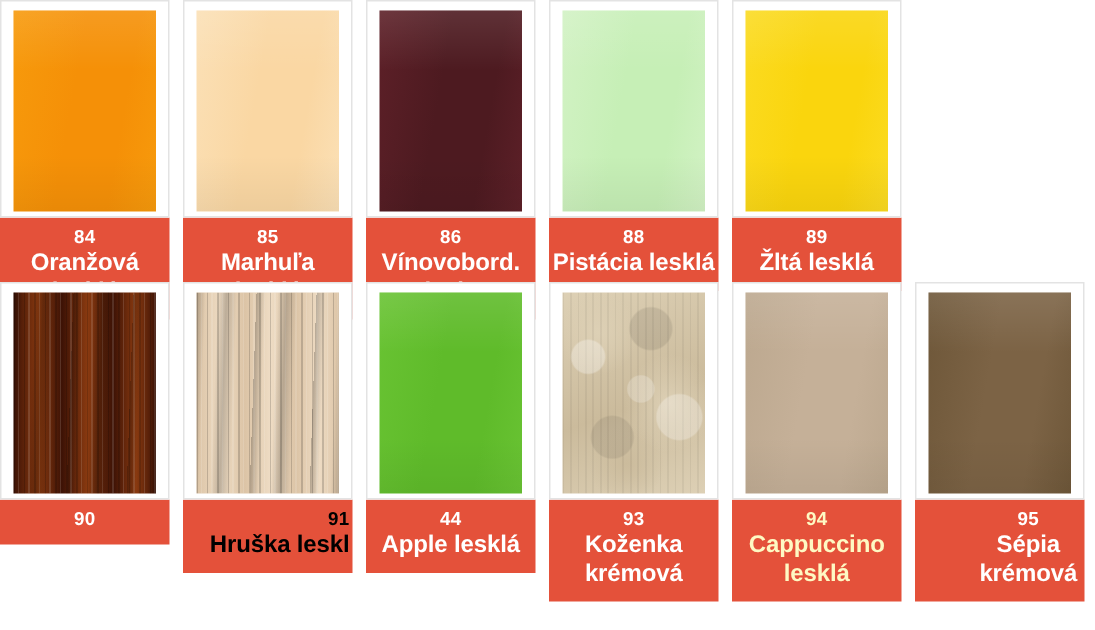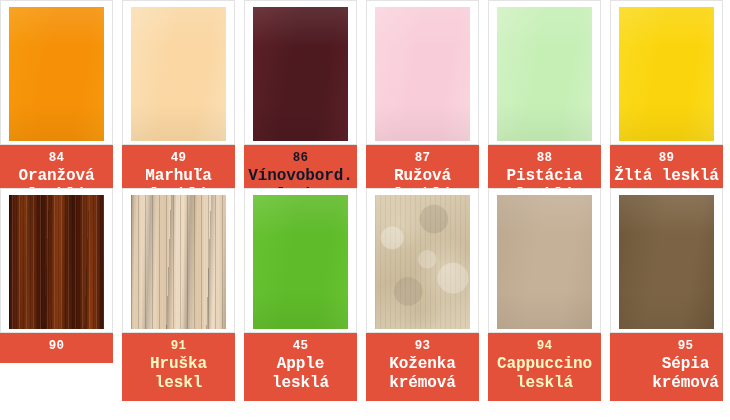--- a/index.html
+++ b/index.html
@@ -21,21 +21,20 @@
     width: 730px;
     height: 420px;
     background: #ffffff;
   }
 
   .swatch-row {
     position: absolute;
     left: 0;
     width: 730px;
     display: flex;
-    font-family: Liberation Mono, monospace;
   }
   .swatch-row.row-top    { top: 0px; }
   .swatch-row.row-bottom { top: 188px; }
 
   .swatch-card {
     position: relative;
     width: 113px;
     margin-right: 9px;
     display: flex;
     flex-direction: column;
@@ -111,44 +110,33 @@
           <span class="name">Oranžová lesklá</span>
         </div>
       </div>
       <div class="swatch-card">
         <div class="swatch-frame" style="border-color: rgb(227, 227, 227);">
           <div class="swatch-fill" style="background: linear-gradient(100deg, rgb(251, 224, 182) 0%, rgb(250, 215, 163) 42%, rgb(250, 215, 163) 72%, rgb(251, 224, 182) 100%);">
             <div class="grain" style="background: linear-gradient(rgba(255, 255, 255, 0.1) 0%, rgba(255, 255, 255, 0) 30%, rgba(0, 0, 0, 0) 72%, rgba(0, 0, 0, 0.05) 100%);"></div>
           </div>
         </div>
         <div class="swatch-label" style="background: rgb(228, 81, 58); color: rgb(255, 255, 255);">
-          <span class="code">49</span>
+          <span class="code">85</span>
           <span class="name">Marhuľa lesklá</span>
         </div>
       </div>
       <div class="swatch-card">
         <div class="swatch-frame" style="border-color: rgb(227, 227, 227);">
           <div class="swatch-fill" style="background: linear-gradient(100deg, rgb(93, 32, 40) 0%, rgb(77, 26, 32) 42%, rgb(77, 26, 32) 72%, rgb(93, 32, 40) 100%);">
             <div class="grain" style="background: linear-gradient(rgba(255, 255, 255, 0.1) 0%, rgba(255, 255, 255, 0) 30%, rgba(0, 0, 0, 0) 72%, rgba(0, 0, 0, 0.05) 100%);"></div>
           </div>
         </div>
-        <div class="swatch-label" style="background: rgb(228, 81, 58); color: #0f172a;">
+        <div class="swatch-label" style="background: rgb(228, 81, 58); color: #ffffff;">
           <span class="code">86</span>
           <span class="name">Vínovobord. lesk.</span>
-        </div>
-      </div>
-      <div class="swatch-card">
-        <div class="swatch-frame" style="border-color: rgb(227, 227, 227);">
-          <div class="swatch-fill" style="background: linear-gradient(100deg, rgb(250, 214, 223) 0%, rgb(248, 205, 217) 42%, rgb(248, 205, 217) 72%, rgb(250, 214, 223) 100%);">
-            <div class="grain" style="background: linear-gradient(rgba(255, 255, 255, 0.1) 0%, rgba(255, 255, 255, 0) 30%, rgba(0, 0, 0, 0) 72%, rgba(0, 0, 0, 0.05) 100%);"></div>
-          </div>
-        </div>
-        <div class="swatch-label" style="background: rgb(228, 81, 58); color: rgb(255, 255, 255);">
-          <span class="code">87</span>
-          <span class="name">Ružová lesklá</span>
         </div>
       </div>
       <div class="swatch-card">
         <div class="swatch-frame" style="border-color: rgb(227, 227, 227);">
           <div class="swatch-fill" style="background: linear-gradient(100deg, rgb(210, 242, 196) 0%, rgb(198, 239, 182) 42%, rgb(198, 239, 182) 72%, rgb(210, 242, 196) 100%);">
             <div class="grain" style="background: linear-gradient(rgba(255, 255, 255, 0.1) 0%, rgba(255, 255, 255, 0) 30%, rgba(0, 0, 0, 0) 72%, rgba(0, 0, 0, 0.05) 100%);"></div>
           </div>
         </div>
         <div class="swatch-label" style="background: rgb(228, 81, 58); color: #ffffff;">
           <span class="code">88</span>
@@ -179,33 +167,33 @@
           <span class="code">90</span>
         </div>
       </div>
       <div class="swatch-card">
         <div class="swatch-frame" style="border-color: rgb(227, 227, 227);">
           <div class="swatch-fill" style="background: linear-gradient(90deg, rgb(220, 196, 166) 0%, rgb(238, 220, 196) 18%, rgb(220, 196, 166) 34%, rgb(238, 220, 196) 52%, rgb(220, 196, 166) 70%, rgb(238, 220, 196) 86%, rgb(220, 196, 166) 100%);">
             <div class="grain" style="background: repeating-linear-gradient(90deg, rgba(0, 0, 0, 0.17) 0px, rgba(0, 0, 0, 0.17) 1px, rgba(0, 0, 0, 0) 1px, rgba(0, 0, 0, 0) 3px, rgba(255, 255, 255, 0.13) 3px, rgba(255, 255, 255, 0.13) 4px, rgba(0, 0, 0, 0) 4px, rgba(0, 0, 0, 0) 7px);"></div>
             <div class="grain2" style="background: repeating-linear-gradient(92deg, rgba(0, 0, 0, 0.22) 0px, rgba(0, 0, 0, 0) 6px, rgba(0, 0, 0, 0) 14px, rgba(0, 0, 0, 0.2) 20px, rgba(0, 0, 0, 0) 27px, rgba(0, 0, 0, 0) 40px);"></div>
           </div>
         </div>
-        <div class="swatch-label" style="background: rgb(228, 81, 58); color: #fef9c3;">
+        <div class="swatch-label" style="background: rgb(228, 81, 58); color: #000000; text-align: right;">
           <span class="code">91</span>
           <span class="name">Hruška leskl</span>
         </div>
       </div>
       <div class="swatch-card">
         <div class="swatch-frame" style="border-color: rgb(227, 227, 227);">
           <div class="swatch-fill" style="background: linear-gradient(100deg, rgb(105, 195, 51) 0%, rgb(95, 187, 42) 42%, rgb(95, 187, 42) 72%, rgb(105, 195, 51) 100%);">
             <div class="grain" style="background: linear-gradient(rgba(255, 255, 255, 0.1) 0%, rgba(255, 255, 255, 0) 30%, rgba(0, 0, 0, 0) 72%, rgba(0, 0, 0, 0.05) 100%);"></div>
           </div>
         </div>
         <div class="swatch-label" style="background: rgb(228, 81, 58); color: rgb(255, 255, 255);">
-          <span class="code">45</span>
+          <span class="code">44</span>
           <span class="name">Apple lesklá</span>
         </div>
       </div>
       <div class="swatch-card">
         <div class="swatch-frame" style="border-color: rgb(227, 227, 227);">
           <div class="swatch-fill" style="background: radial-gradient(40% 30% at 25% 20%, rgb(221, 208, 181) 0%, rgba(0, 0, 0, 0) 70%), radial-gradient(45% 35% at 75% 55%, rgb(221, 208, 181) 0%, rgba(0, 0, 0, 0) 70%), radial-gradient(38% 28% at 45% 85%, rgb(203, 187, 156) 0%, rgba(0, 0, 0, 0) 70%), linear-gradient(160deg, rgb(221, 208, 181) 0%, rgb(203, 187, 156) 55%, rgb(221, 208, 181) 100%);">
             <div class="mottle" style="background: radial-gradient(circle at 18% 32%, rgba(255, 255, 255, 0.3) 0px, rgba(255, 255, 255, 0.3) 9%, rgba(0, 0, 0, 0) 10%), radial-gradient(circle at 62% 18%, rgba(0, 0, 0, 0.09) 0px, rgba(0, 0, 0, 0.09) 11%, rgba(0, 0, 0, 0) 12%), radial-gradient(circle at 82% 62%, rgba(255, 255, 255, 0.26) 0px, rgba(255, 255, 255, 0.26) 13%, rgba(0, 0, 0, 0) 14%), radial-gradient(circle at 35% 72%, rgba(0, 0, 0, 0.08) 0px, rgba(0, 0, 0, 0.08) 12%, rgba(0, 0, 0, 0) 13%), radial-gradient(circle at 55% 48%, rgba(255, 255, 255, 0.22) 0px, rgba(255, 255, 255, 0.22) 10%, rgba(0, 0, 0, 0) 11%), repeating-linear-gradient(90deg, rgba(0, 0, 0, 0.05) 0px, rgba(0, 0, 0, 0.05) 1px, rgba(0, 0, 0, 0) 1px, rgba(0, 0, 0, 0) 5px);"></div>
           </div>
         </div>
         <div class="swatch-label" style="background: rgb(228, 81, 58); color: rgb(255, 255, 255);">

